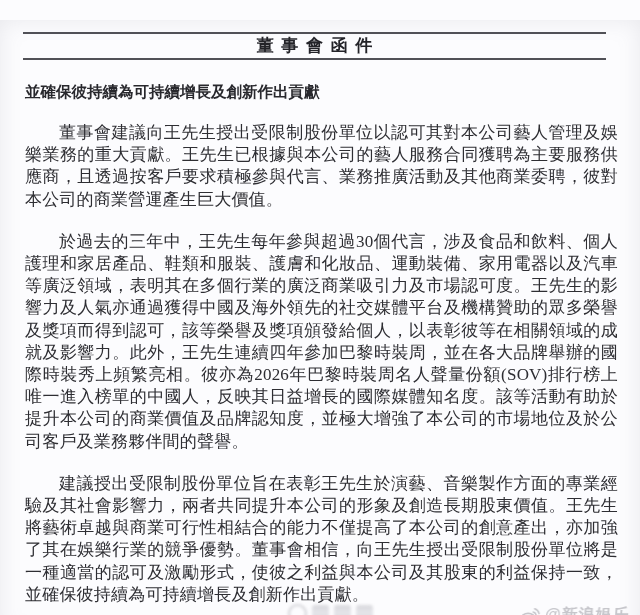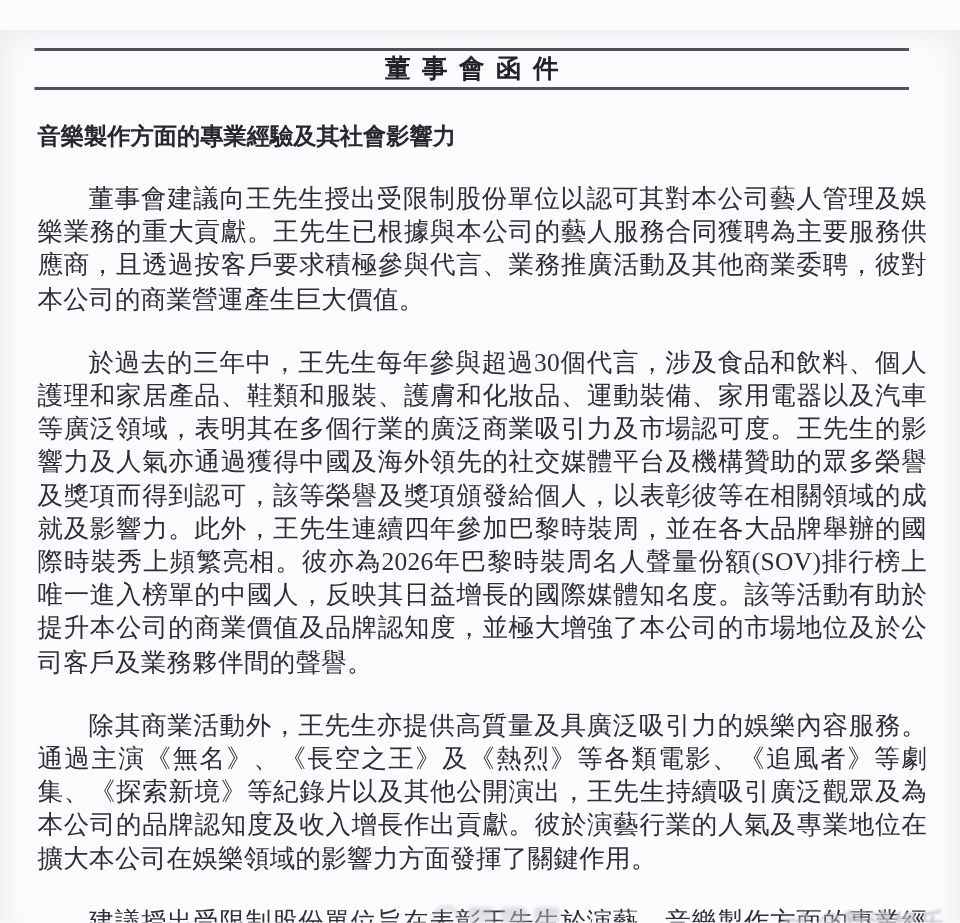--- a/index.html
+++ b/index.html
@@ -82,27 +82,26 @@
 
 <div class="page">
 
   <div class="header">
     <hr class="rule">
     <div class="doc-title">董事會函件</div>
     <hr class="rule">
   </div>
 
   <div class="content">
-    <div class="section-heading">音樂製作方面的專業經驗及其社會影響力</div>
+    <div class="section-heading">並確保彼持續為可持續增長及創新作出貢獻</div>
 
     <p class="body-para">董事會建議向王先生授出受限制股份單位以認可其對本公司藝人管理及娛樂業務的重大貢獻。王先生已根據與本公司的藝人服務合同獲聘為主要服務供應商，且透過按客戶要求積極參與代言、業務推廣活動及其他商業委聘，彼對本公司的商業營運產生巨大價值。</p>
 
     <p class="body-para">於過去的三年中，王先生每年參與超過30個代言，涉及食品和飲料、個人護理和家居產品、鞋類和服裝、護膚和化妝品、運動裝備、家用電器以及汽車等廣泛領域，表明其在多個行業的廣泛商業吸引力及市場認可度。王先生的影響力及人氣亦通過獲得中國及海外領先的社交媒體平台及機構贊助的眾多榮譽及獎項而得到認可，該等榮譽及獎項頒發給個人，以表彰彼等在相關領域的成就及影響力。此外，王先生連續四年參加巴黎時裝周，並在各大品牌舉辦的國際時裝秀上頻繁亮相。彼亦為2026年巴黎時裝周名人聲量份額(SOV)排行榜上唯一進入榜單的中國人，反映其日益增長的國際媒體知名度。該等活動有助於提升本公司的商業價值及品牌認知度，並極大增強了本公司的市場地位及於公司客戶及業務夥伴間的聲譽。</p>
 
-    <p class="body-para">除其商業活動外，王先生亦提供高質量及具廣泛吸引力的娛樂內容服務。通過主演《無名》、《長空之王》及《熱烈》等各類電影、《追風者》等劇集、《探索新境》等紀錄片以及其他公開演出，王先生持續吸引廣泛觀眾及為本公司的品牌認知度及收入增長作出貢獻。彼於演藝行業的人氣及專業地位在擴大本公司在娛樂領域的影響力方面發揮了關鍵作用。</p>
 
     <p class="body-para">建議授出受限制股份單位旨在表彰王先生於演藝、音樂製作方面的專業經驗及其社會影響力，兩者共同提升本公司的形象及創造長期股東價值。王先生將藝術卓越與商業可行性相結合的能力不僅提高了本公司的創意產出，亦加強了其在娛樂行業的競爭優勢。董事會相信，向王先生授出受限制股份單位將是一種適當的認可及激勵形式，使彼之利益與本公司及其股東的利益保持一致，並確保彼持續為可持續增長及創新作出貢獻。</p>
   </div>
 
   <div class="wm-center">
     <span class="wm-dot"></span>
     <span class="wm-block"></span>
     <span class="wm-block"></span>
     <span class="wm-block"></span>
   </div>

